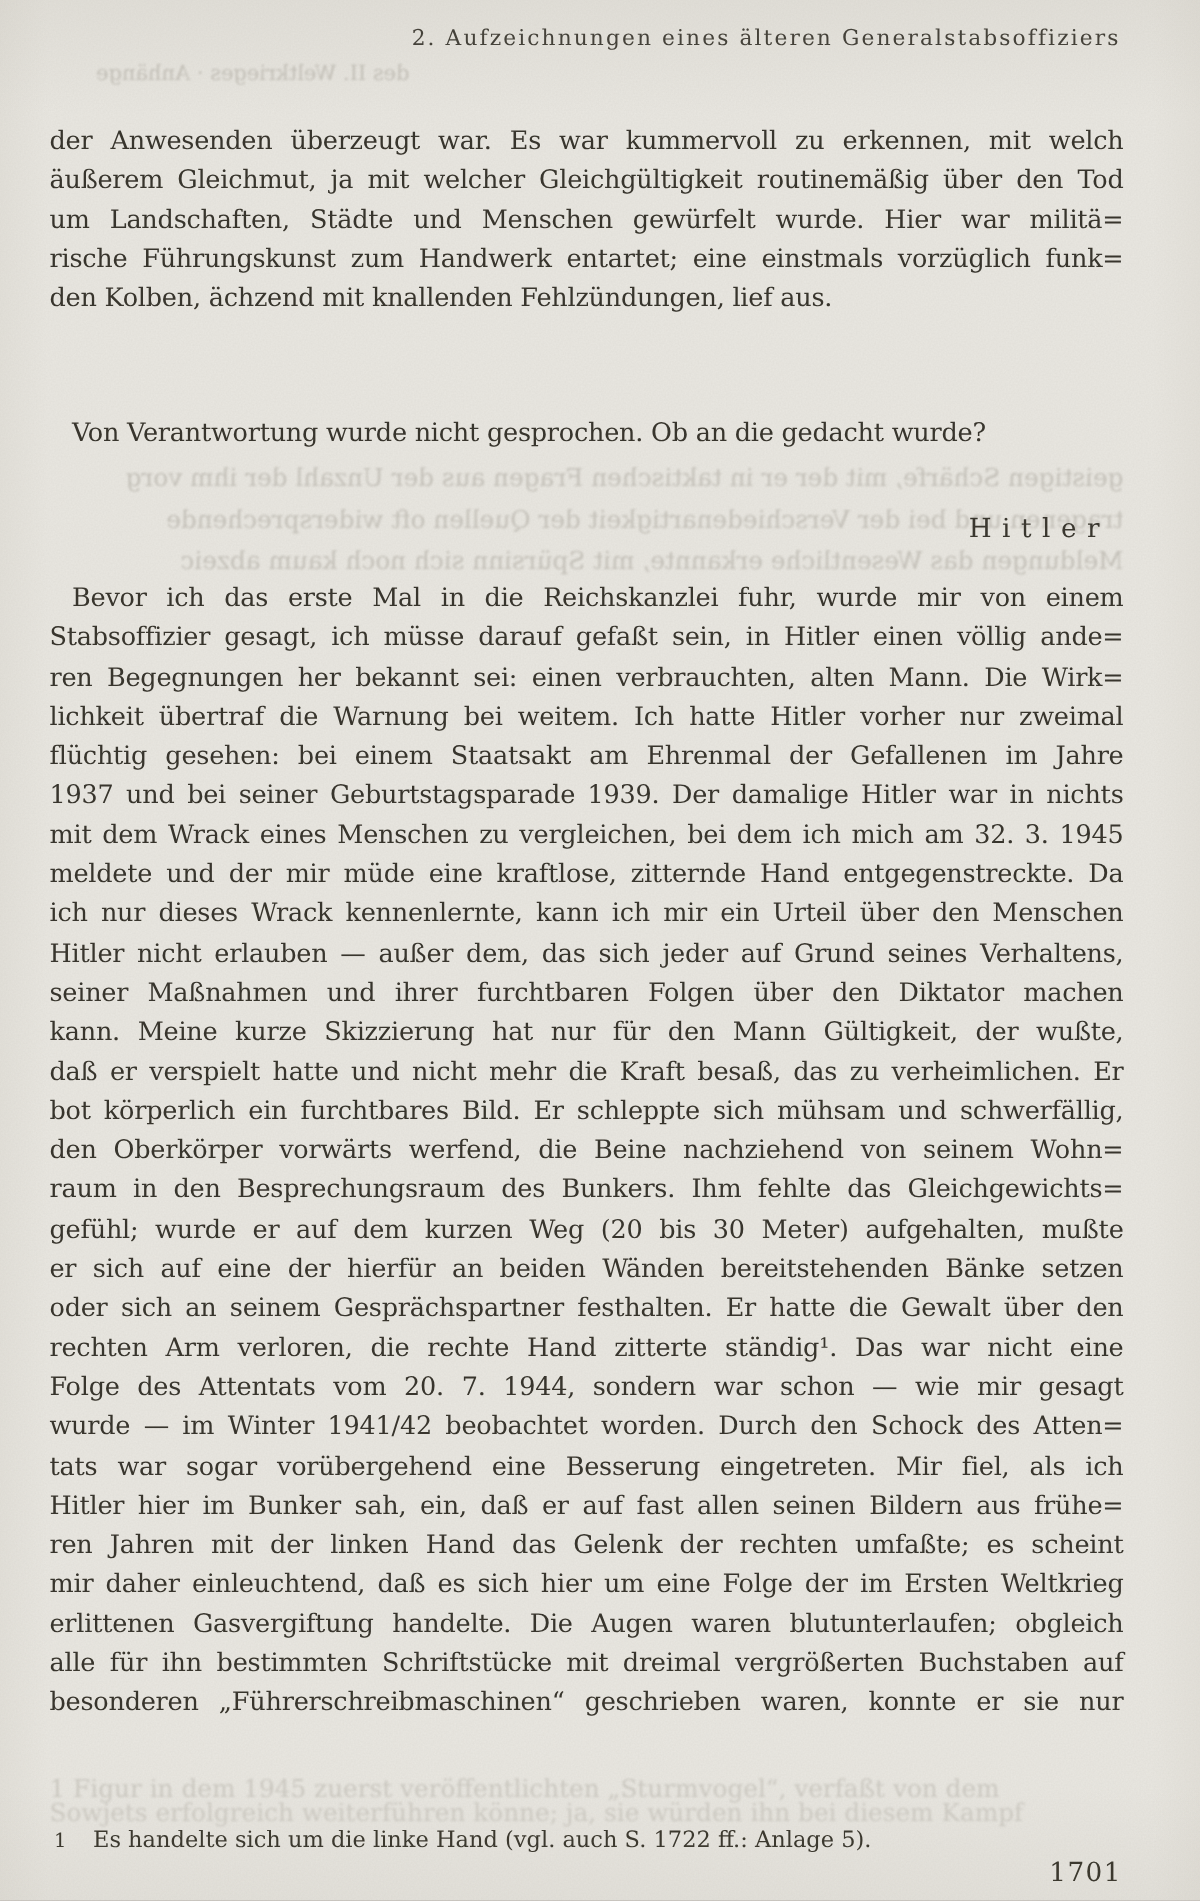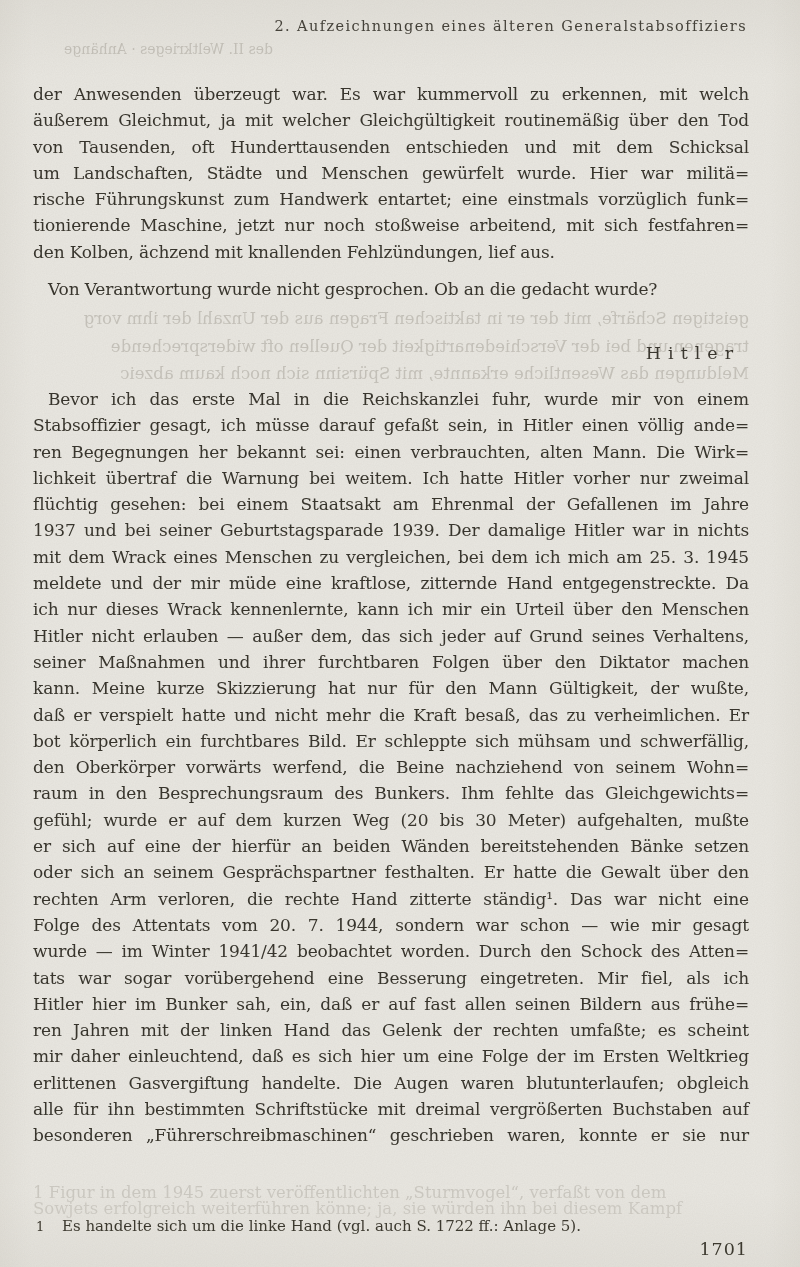--- a/index.html
+++ b/index.html
@@ -79,45 +79,43 @@
   </svg>
   <div class="tint"></div>
 
   <div class="ghost mirrored small" style="left:28px; top:38px; width:245px;">des II. Weltkrieges · Anhänge</div>
 
   <div class="running-header">2. Aufzeichnungen eines älteren Generalstabsoffiziers</div>
 
   <div class="textblock no-stretch-last" style="top:81px;">
       <div class="tline">der Anwesenden überzeugt war. Es war kummervoll zu erkennen, mit welch</div>
       <div class="tline">äußerem Gleichmut, ja mit welcher Gleichgültigkeit routinemäßig über den Tod</div>
-      <div class="tline">von Tausenden, oft Hunderttausenden entschieden und mit dem Schicksal</div>
       <div class="tline">um Landschaften, Städte und Menschen gewürfelt wurde. Hier war militä=</div>
       <div class="tline">rische Führungskunst zum Handwerk entartet; eine einstmals vorzüglich funk=</div>
-      <div class="tline">tionierende Maschine, jetzt nur noch stoßweise arbeitend, mit sich festfahren=</div>
       <div class="tline">den Kolben, ächzend mit knallenden Fehlzündungen, lief aus.</div>
     </div>
 
   <div class="textblock no-stretch indent-first" style="top:276px;">
       <div class="tline">Von Verantwortung wurde nicht gesprochen. Ob an die gedacht wurde?</div>
     </div>
 
   <div class="ghost mirrored" style="top:308px;">geistigen Schärfe, mit der er in taktischen Fragen aus der Unzahl der ihm vorg</div>
   <div class="ghost mirrored" style="top:336px;">tragenen und bei der Verschiedenartigkeit der Quellen oft widersprechende</div>
   <div class="ghost mirrored" style="top:363px;">Meldungen das Wesentliche erkannte, mit Spürsinn sich noch kaum abzeic</div>
 
   <div class="section-heading">Hitler</div>
 
   <div class="textblock indent-first" style="top:386px;">
       <div class="tline">Bevor ich das erste Mal in die Reichskanzlei fuhr, wurde mir von einem</div>
       <div class="tline">Stabsoffizier gesagt, ich müsse darauf gefaßt sein, in Hitler einen völlig ande=</div>
       <div class="tline">ren Begegnungen her bekannt sei: einen verbrauchten, alten Mann. Die Wirk=</div>
       <div class="tline">lichkeit übertraf die Warnung bei weitem. Ich hatte Hitler vorher nur zweimal</div>
       <div class="tline">flüchtig gesehen: bei einem Staatsakt am Ehrenmal der Gefallenen im Jahre</div>
       <div class="tline">1937 und bei seiner Geburtstagsparade 1939. Der damalige Hitler war in nichts</div>
-      <div class="tline">mit dem Wrack eines Menschen zu vergleichen, bei dem ich mich am 25. 3. 1945</div>
+      <div class="tline">mit dem Wrack eines Menschen zu vergleichen, bei dem ich mich am 32. 3. 1945</div>
       <div class="tline">meldete und der mir müde eine kraftlose, zitternde Hand entgegenstreckte. Da</div>
       <div class="tline">ich nur dieses Wrack kennenlernte, kann ich mir ein Urteil über den Menschen</div>
       <div class="tline">Hitler nicht erlauben — außer dem, das sich jeder auf Grund seines Verhaltens,</div>
       <div class="tline">seiner Maßnahmen und ihrer furchtbaren Folgen über den Diktator machen</div>
       <div class="tline">kann. Meine kurze Skizzierung hat nur für den Mann Gültigkeit, der wußte,</div>
       <div class="tline">daß er verspielt hatte und nicht mehr die Kraft besaß, das zu verheimlichen. Er</div>
       <div class="tline">bot körperlich ein furchtbares Bild. Er schleppte sich mühsam und schwerfällig,</div>
       <div class="tline">den Oberkörper vorwärts werfend, die Beine nachziehend von seinem Wohn=</div>
       <div class="tline">raum in den Besprechungsraum des Bunkers. Ihm fehlte das Gleichgewichts=</div>
       <div class="tline">gefühl; wurde er auf dem kurzen Weg (20 bis 30 Meter) aufgehalten, mußte</div>

